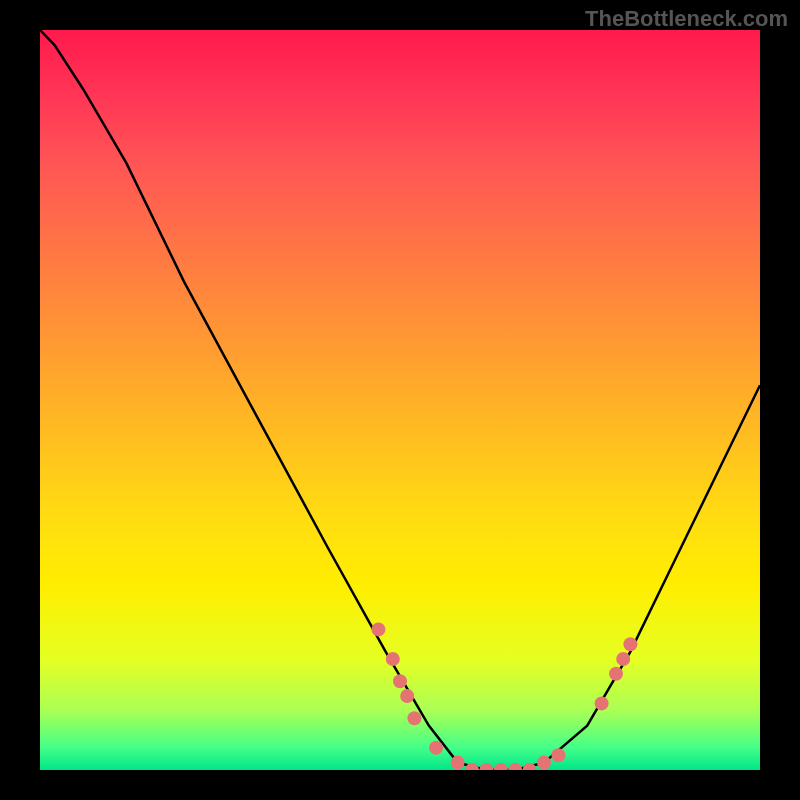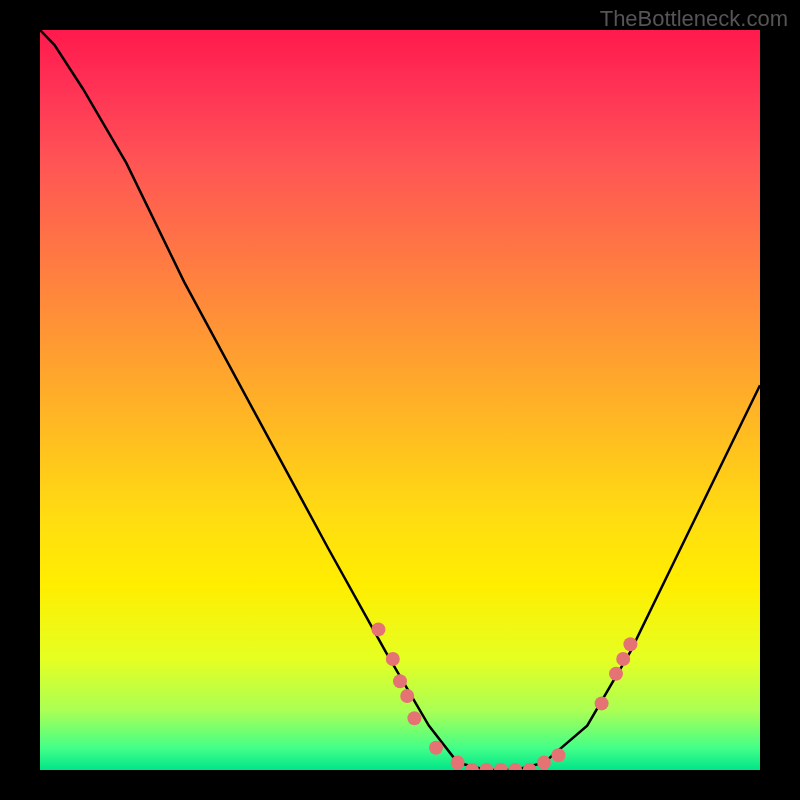--- a/index.html
+++ b/index.html
@@ -10,21 +10,21 @@
     position: relative;
     font-family: Arial, sans-serif;
     overflow: hidden;
   }
   .watermark {
     position: absolute;
     top: 6px;
     right: 12px;
     color: #555;
     font-size: 22px;
-    font-weight: normal;
+    font-weight: bold;
     z-index: 10;
   }
   .plot-area {
     position: absolute;
     left: 40px;
     top: 30px;
     width: 720px;
     height: 740px;
     background: linear-gradient(to bottom,
       #ff1a4d 0%,

